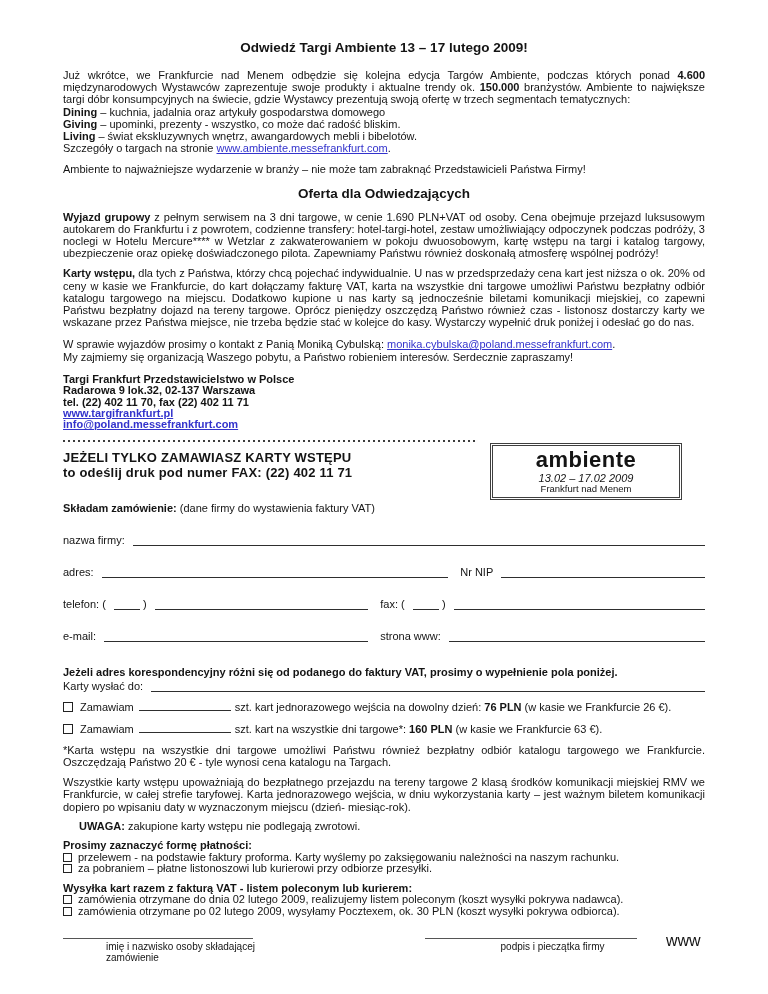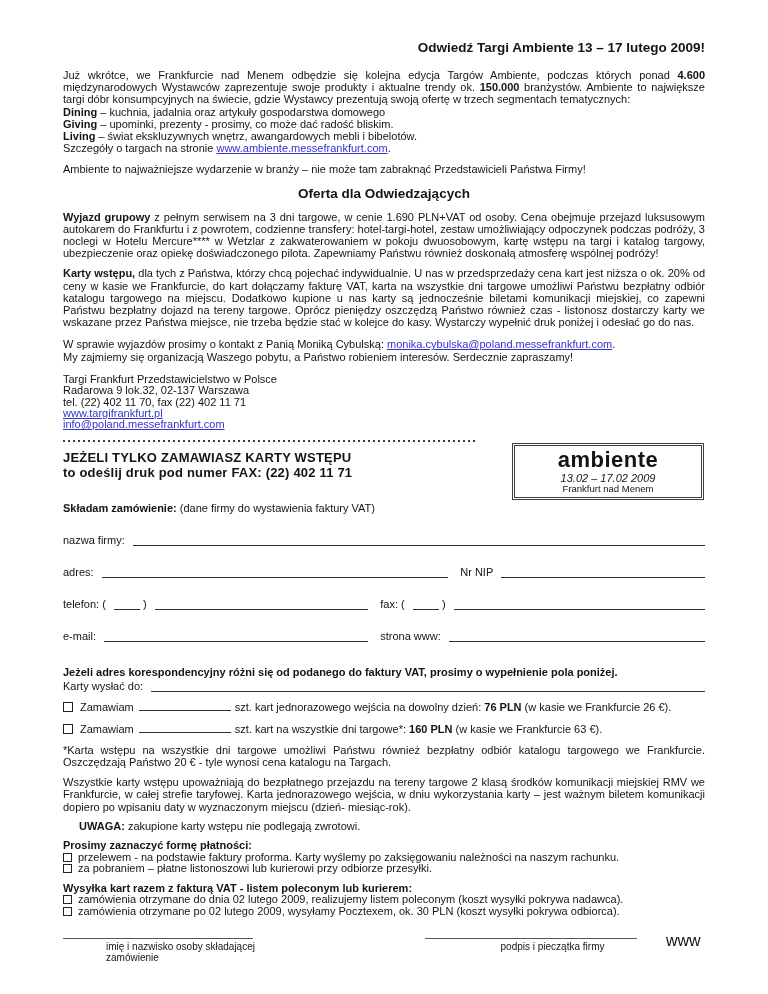--- a/index.html
+++ b/index.html
@@ -1,32 +1,32 @@
 <!DOCTYPE html>
 <html><head>
 <meta charset="utf-8">
 <style>
   html,body{margin:0;padding:0;background:#fff;}
   .page{position:relative;width:768px;height:994px;background:#ffffff;color:#141414;
         font-family:"Liberation Sans",sans-serif;font-size:11px;line-height:12.2px;overflow:hidden;}
   .content{padding:40px 63px 0 63px;}
-  h1{font-size:13.5px;line-height:15px;font-weight:bold;text-align:right;margin:0 0 14px 0;}
+  h1{font-size:13.5px;line-height:15px;font-weight:bold;text-align:center;margin:0 0 14px 0;}
   h2{font-size:13.5px;line-height:15px;font-weight:bold;text-align:center;margin:10px 0 10px 0;}
   p{margin:0;}
   .just{text-align:justify;}
   .link{color:#3333cc;text-decoration:underline;cursor:pointer;}
   .m8{margin-top:8px;}
   .m9{margin-top:9px;}
   .m10{margin-top:10px;}
-  .address{margin-top:11px;line-height:11.4px;}
+  .address{margin-top:11px;line-height:11.4px;font-weight:bold;}
   .dashes{margin-top:9px;height:2px;width:415px;
           background:repeating-linear-gradient(90deg,#3c3c3c 0 2px,transparent 2px 5px);}
   .fax-row{position:relative;margin-top:8px;height:34px;}
   .fax-line{font-size:13px;font-weight:bold;line-height:15.5px;letter-spacing:.2px;}
-  .logo-box{position:absolute;top:-7px;right:1px;width:186px;border:3px double #3f3f3f;
+  .logo-box{position:absolute;top:-7px;right:23px;width:186px;border:3px double #3f3f3f;
             text-align:center;padding:2px 0 3px 0;background:#fff;margin-left:38px;}
   .logo-name{font-size:22px;line-height:23px;font-weight:bold;letter-spacing:.5px;}
   .logo-dates{font-size:11px;line-height:12px;margin-top:1px;font-style:italic;}
   .logo-city{font-size:9.5px;line-height:10.5px;}
   .order-head{margin-top:18px;}
   .row{display:flex;align-items:flex-end;margin-top:19px;}
   .lbl{white-space:pre;flex:0 0 auto;}
   .lbl.pad{margin-left:12px;}
   .fill{display:inline-block;border-bottom:1px solid #2e2e2e;height:12px;margin-left:5px;}
   .grow{flex:1 1 auto;}
@@ -63,21 +63,21 @@
 <body>
 
 <div class="page">
   <div class="content">
 
     <h1>Odwiedź Targi Ambiente 13 – 17 lutego 2009!</h1>
 
     <p class="just"><span>Już wkrótce, we Frankfurcie nad Menem odbędzie się kolejna edycja Targów Ambiente, podczas których ponad </span><b>4.600</b><span> międzynarodowych Wystawców zaprezentuje swoje produkty i aktualne trendy ok. </span><b>150.000</b><span> branżystów. Ambiente to największe targi dóbr konsumpcyjnych na świecie, gdzie Wystawcy prezentują swoją ofertę w trzech segmentach tematycznych:</span></p>
 
     <div><b>Dining</b><span> – kuchnia, jadalnia oraz artykuły gospodarstwa domowego</span></div>
-    <div><b>Giving</b><span> – upominki, prezenty - prosimy, co może dać radość bliskim.</span></div>
+    <div><b>Giving</b><span> – upominki, prezenty - wszystko, co może dać radość bliskim.</span></div>
     <div><b>Living</b><span> – świat ekskluzywnych wnętrz, awangardowych mebli i bibelotów.</span></div>
 
     <div><span>Szczegóły o targach na stronie </span><span class="link">www.ambiente.messefrankfurt.com</span><span>.</span></div>
 
     <p class="m9">Ambiente to najważniejsze wydarzenie w branży – nie może tam zabraknąć Przedstawicieli Państwa Firmy!</p>
 
     <h2>Oferta dla Odwiedzających</h2>
 
     <p class="just"><b>Wyjazd grupowy</b><span> z pełnym serwisem na 3 dni targowe, w cenie 1.690 PLN+VAT od osoby. Cena obejmuje przejazd luksusowym autokarem do Frankfurtu i z powrotem, codzienne transfery: hotel-targi-hotel, zestaw umożliwiający odpoczynek podczas podróży, 3 noclegi w Hotelu Mercure**** w Wetzlar z zakwaterowaniem w pokoju dwuosobowym, kartę wstępu na targi i katalog targowy, ubezpieczenie oraz opiekę doświadczonego pilota. Zapewniamy Państwu również doskonałą atmosferę wspólnej podróży!</span></p>
 

